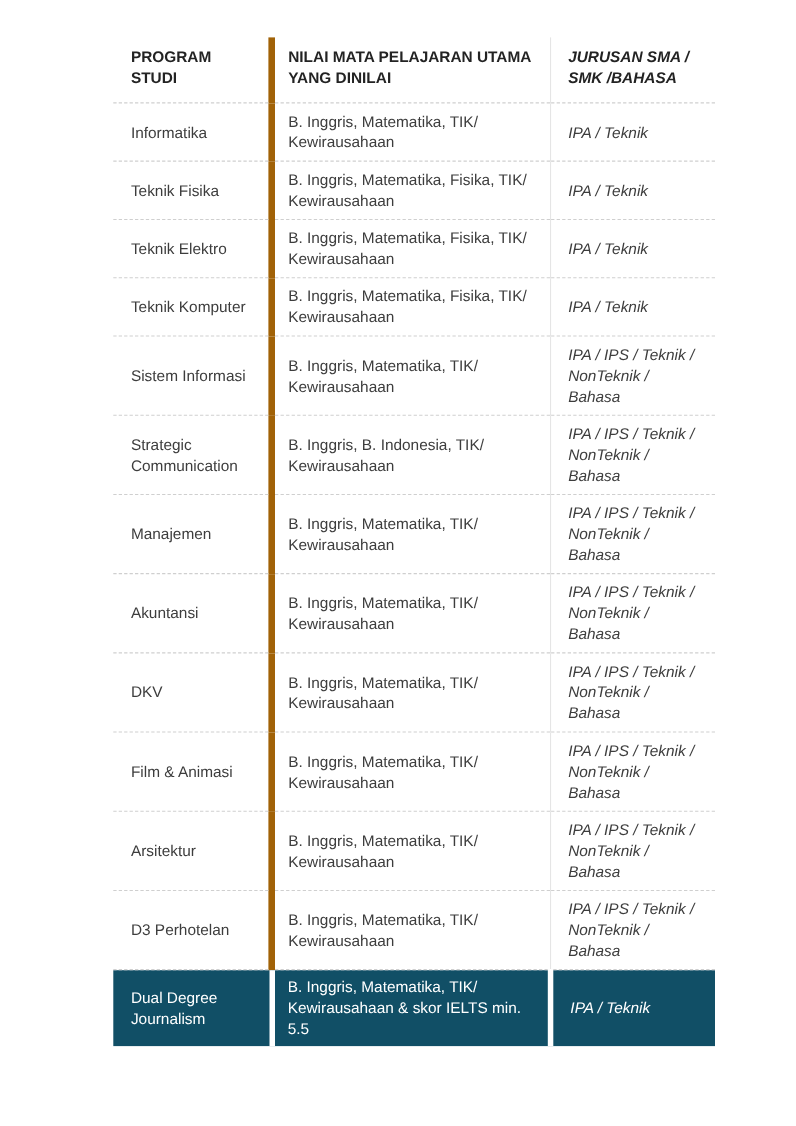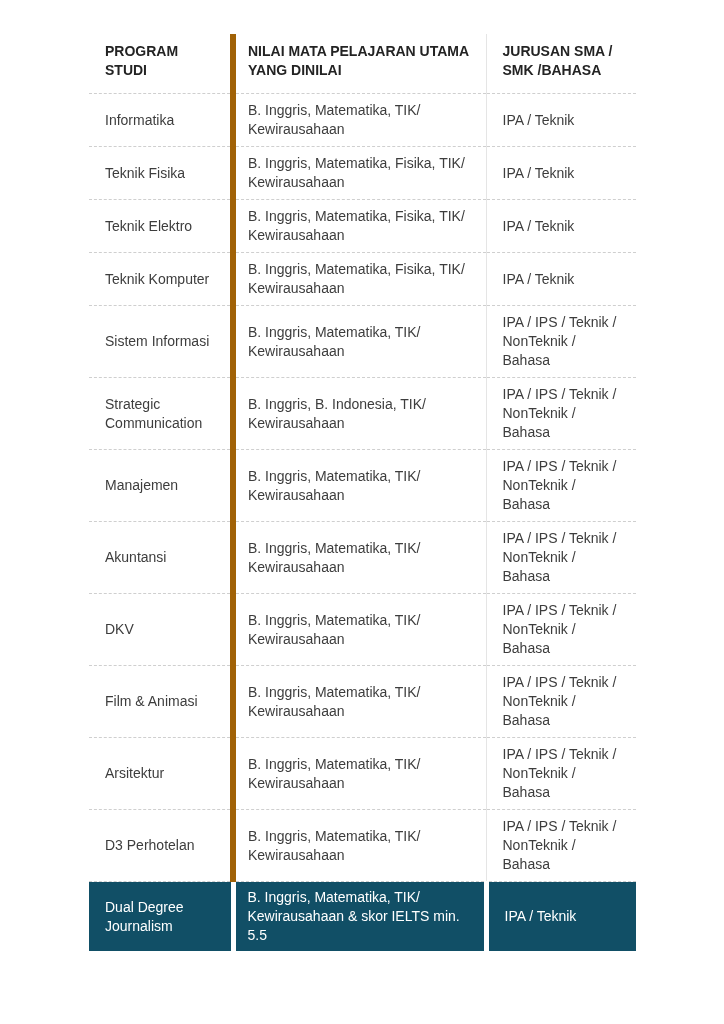--- a/index.html
+++ b/index.html
@@ -7,21 +7,21 @@
   body { font-family: "Liberation Sans", sans-serif; }
   .page {
     position: relative;
     width: 724px;
     height: 1024px;
     background: #ffffff;
     overflow: hidden;
   }
   table.programs-table {
     position: absolute;
-    left: 89px;
+    left: 103px;
     top: 34px;
     width: 547px;
     border-collapse: collapse;
     table-layout: fixed;
   }
   th, td {
     white-space: pre-line;
     vertical-align: middle;
     font-size: 14px;
     line-height: 19px;
@@ -33,21 +33,21 @@
     padding: 8px 8px 13px 16px;
     border-bottom: 1px dashed #cfcfcf;
   }
   td {
     color: #3d3d3d;
     padding: 7px 8px 7px 16px;
     border-bottom: 1px dashed #cfcfcf;
   }
   .col1 { width: 144px; }
   .col2 { width: 253px; }
-  .col3 { width: 150px; }
+  .col3 { width: 150px; font-style: italic; }
   th.col2, td.col2 { border-left: 6px solid #a16207; padding-left: 12px; }
   th.col3, td.col3 { border-left: 1px solid #e5e5e5; padding-left: 16px; }
   tr.highlight td {
     background: var(--highlight-bg, #114f66);
     color: var(--highlight-fg, #ffffff);
     border-bottom: none;
     padding-top: 6px;
     padding-bottom: 6px;
   }
   tr.highlight td.col2, tr.highlight td.col3 {

